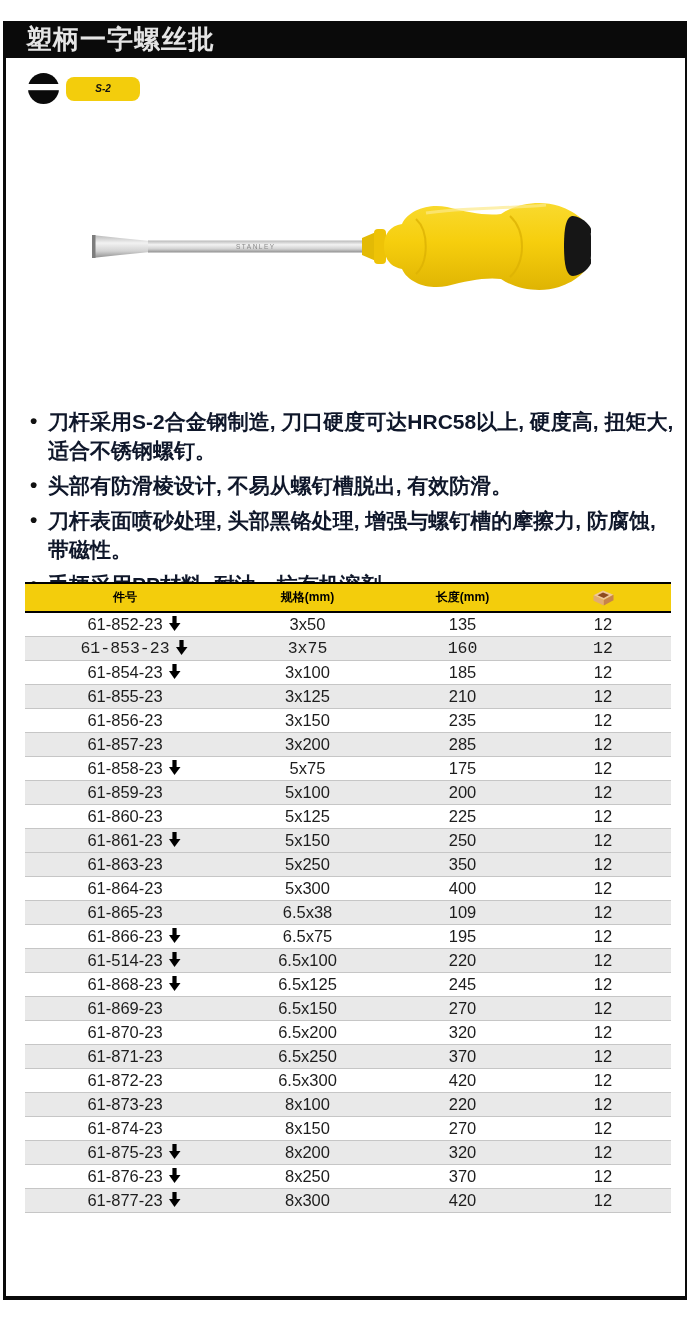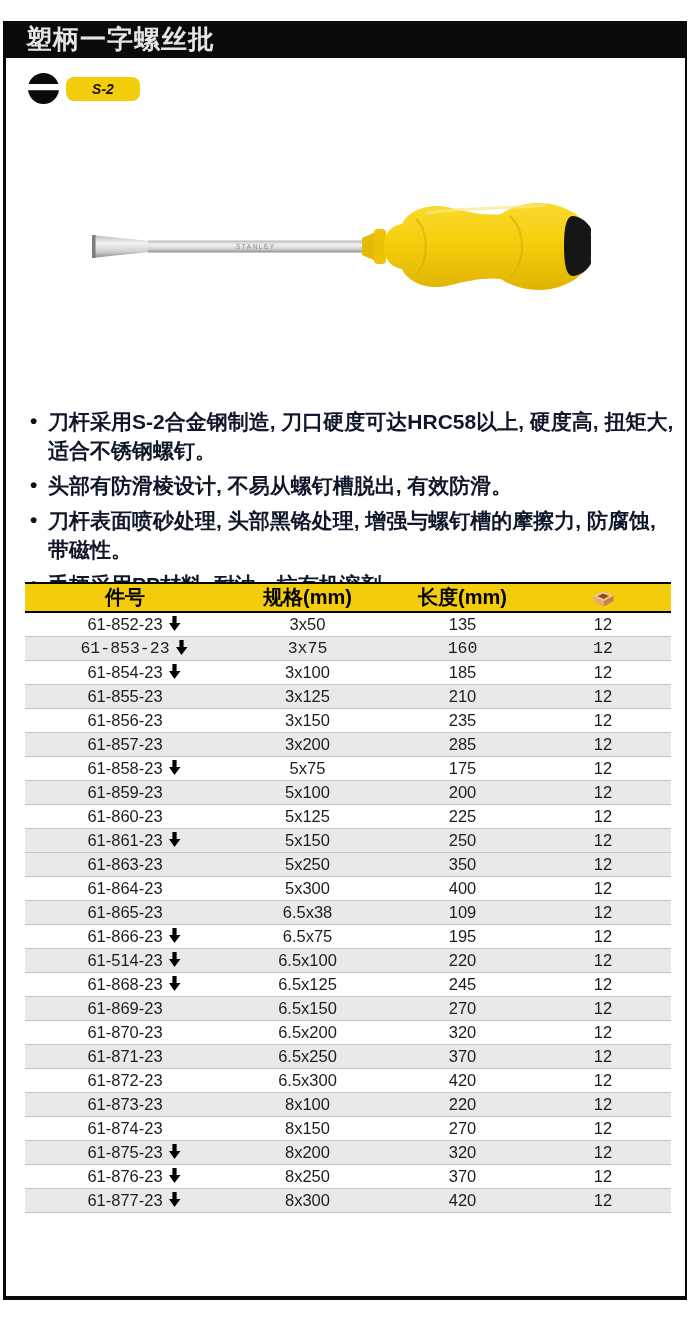--- a/index.html
+++ b/index.html
@@ -25,21 +25,21 @@
     font-size: 26px; font-weight: bold; letter-spacing: 1px;
   }
   .badge-row {
     position: absolute; left: 22px; top: 52px;
     display: flex; align-items: center; gap: 7px; height: 31px;
   }
   .slot-icon { width: 31px; height: 31px; display: block; }
   .s2-badge {
     width: 74px; height: 24px; background: var(--yellow, #F3CD0C);
     border-radius: 8px; display: flex; align-items: center; justify-content: center;
-    font-size: 14px; font-weight: bold; font-style: italic; color: #111;
+    font-size: 10px; font-weight: bold; font-style: italic; color: #111;
   }
   .product { position: absolute; left: 80px; top: 170px; }
   .features {
     position: absolute; left: 24px; top: 386px; width: 648px;
     list-style: none;
   }
   .features li {
     font-size: 21px; line-height: 29px; margin-bottom: 6px;
     padding-left: 18px; position: relative; color: #0f172a; font-weight: bold;
   }
@@ -51,21 +51,21 @@
     position: absolute; left: 19px; top: 561px; width: 646px;
     border-collapse: collapse; table-layout: fixed;
   }
   .spec-table col.c1 { width: 200px; }
   .spec-table col.c2 { width: 165px; }
   .spec-table col.c3 { width: 145px; }
   .spec-table col.c4 { width: 136px; }
   .spec-table thead th {
     background: var(--yellow, #F3CD0C);
     border-top: 2px solid #000; border-bottom: 2px solid #000;
-    height: 29px; font-size: 20px; font-weight: bold; color: #000;
+    height: 29px; font-size: 12px; font-weight: bold; color: #000;
     text-align: center; vertical-align: middle; padding: 0;
   }
   .spec-table tbody td {
     height: 24px; text-align: center; vertical-align: middle;
     font-size: 16.5px; color: #1d1d1d; padding: 0;
     border-top: 1px solid #c6c6c6;
   }
   .spec-table tbody tr:first-child td { border-top: none; }
   .spec-table tbody tr:last-child td { border-bottom: 1px solid #c6c6c6; }
   .spec-table tbody tr.alt { background: #E9E9E9; }

